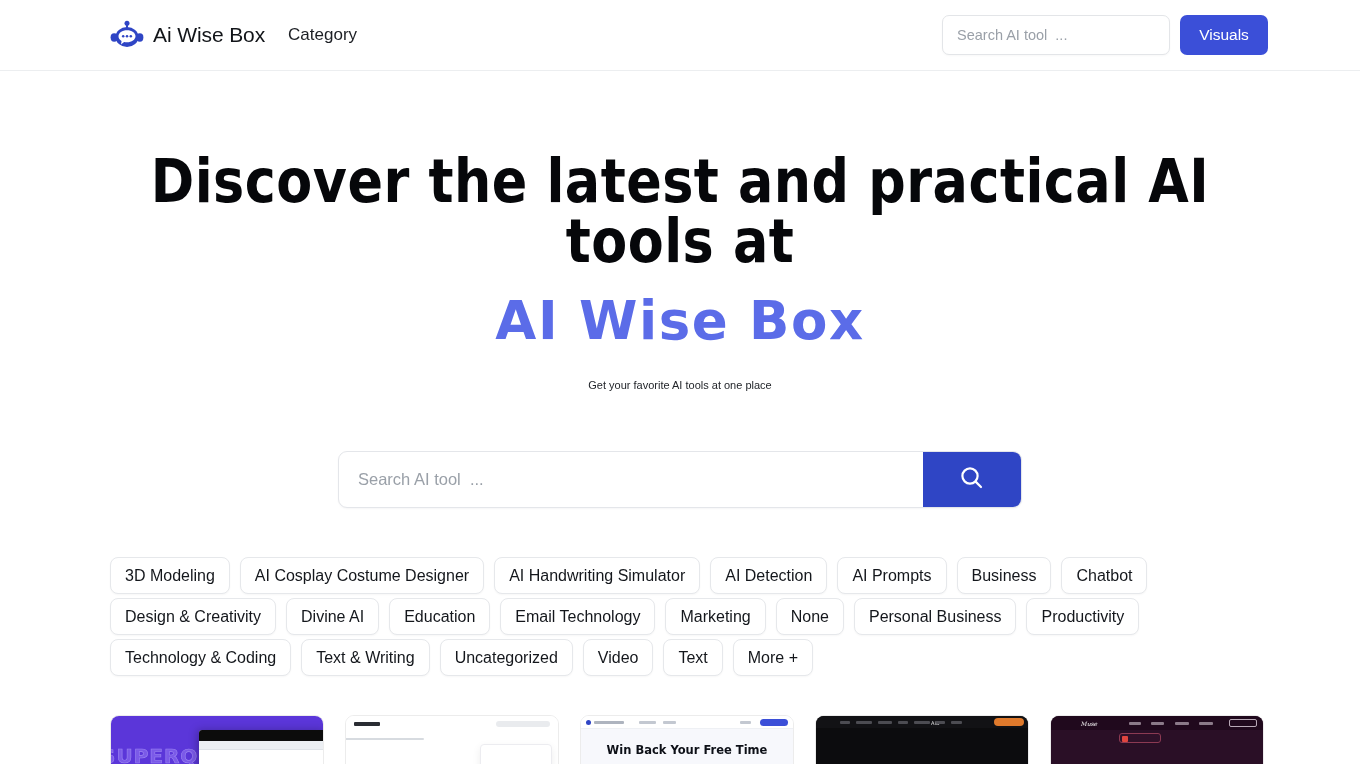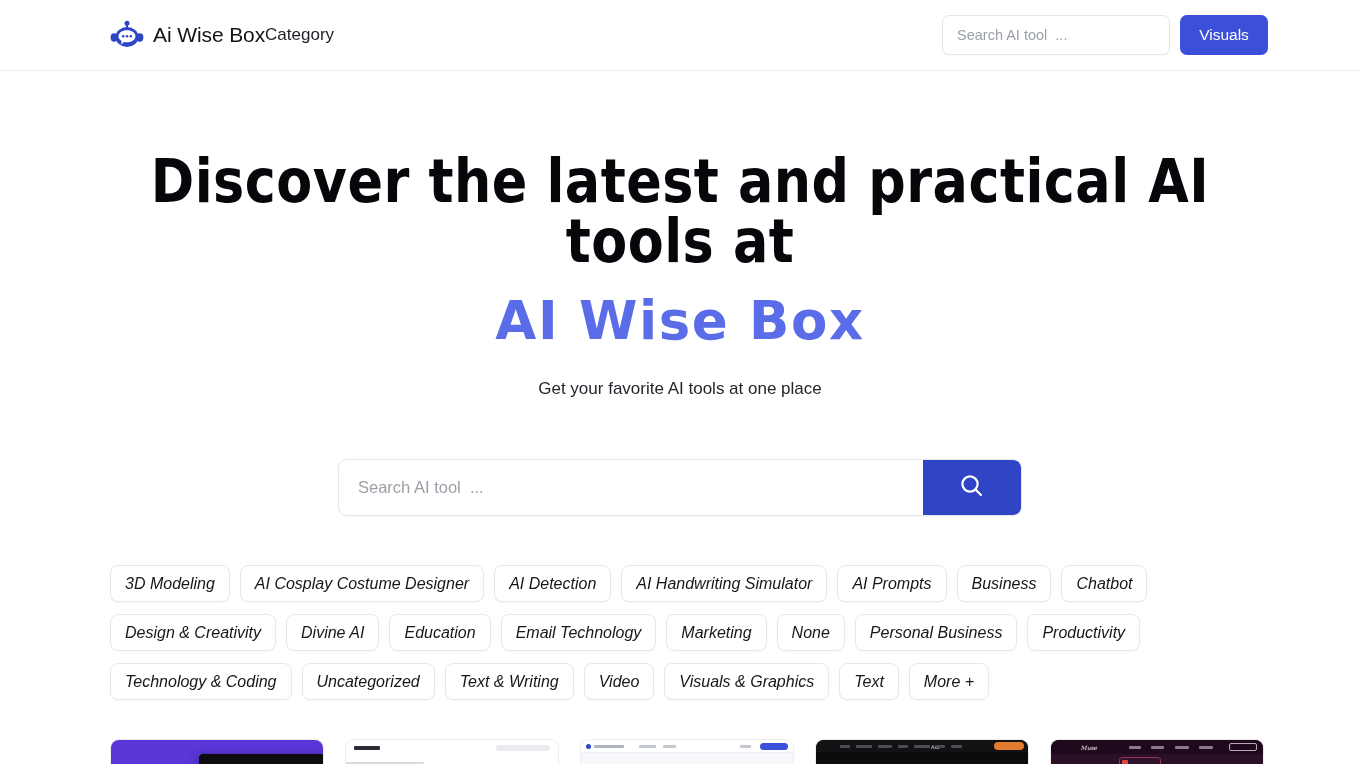--- a/index.html
+++ b/index.html
@@ -29,20 +29,21 @@
   }
   .logo-icon { width: 34px; height: 34px; display: block; }
   .brand-name {
     font-size: 21px;
     color: #111418;
     font-weight: 400;
     letter-spacing: -0.1px;
     white-space: nowrap;
   }
   .nav-link {
+    margin-left: 23px;
     font-size: 17px;
     color: #1c1f24;
     white-space: nowrap;
   }
   .header-search {
     position: absolute;
     right: 92px;
     display: flex;
     align-items: center;
     gap: 10px;
@@ -90,21 +91,21 @@
   }
   .hero-brand {
     font-family: "DejaVu Sans", sans-serif;
     font-weight: bold;
     font-size: 53px;
     color: #5b6ce8;
     letter-spacing: 1.5px;
     margin-top: 19px;
   }
   .hero-sub {
-    font-size: 17px;
+    font-size: 11px;
     color: #23262b;
     margin-top: 28px;
   }
 
   
   .main-search-wrap {
     margin: 60px auto 0 auto;
     width: 684px;
     height: 57px;
     display: flex;
@@ -133,23 +134,22 @@
     align-items: center;
     justify-content: center;
     cursor: pointer;
   }
 
   
   .tags {
     margin: 49px 110px 0 110px;
     display: flex;
     flex-wrap: wrap;
-    gap: 12px 10px;
+    gap: 4px 10px;
     max-width: 1140px;
-    font-style: italic;
   }
   .tag {
     height: 37px;
     display: inline-flex;
     align-items: center;
     padding: 0 14px;
     border: 1px solid #e6e8eb;
     border-radius: 8px;
     background: #fff;
     color: #14171c;
@@ -281,38 +281,37 @@
           <line x1="18.6" y1="18.6" x2="24" y2="24" stroke="#ffffff" stroke-width="2.2" stroke-linecap="round"></line>
         </svg>
       </span>
     </button>
   </div>
 </div>
 
 <div class="tags">
   <span class="tag">3D Modeling</span>
   <span class="tag">AI Cosplay Costume Designer</span>
+  <span class="tag">AI Handwriting Simulator</span>
   <span class="tag">AI Detection</span>
-  <span class="tag">AI Handwriting Simulator</span>
   <span class="tag">AI Prompts</span>
   <span class="tag">Business</span>
   <span class="tag">Chatbot</span>
   <span class="tag">Design &amp; Creativity</span>
   <span class="tag">Divine AI</span>
   <span class="tag">Education</span>
   <span class="tag">Email Technology</span>
   <span class="tag">Marketing</span>
   <span class="tag">None</span>
   <span class="tag">Personal Business</span>
   <span class="tag">Productivity</span>
   <span class="tag">Technology &amp; Coding</span>
+  <span class="tag">Text &amp; Writing</span>
   <span class="tag">Uncategorized</span>
-  <span class="tag">Text &amp; Writing</span>
   <span class="tag">Video</span>
-  <span class="tag">Visuals &amp; Graphics</span>
   <span class="tag">Text</span>
   <span class="tag">More +</span>
 </div>
 
 <div class="cards">
 
   <div class="card">
     <div class="thumb t1">
       <div class="wordmark">SUPERQUIZ</div>
 

